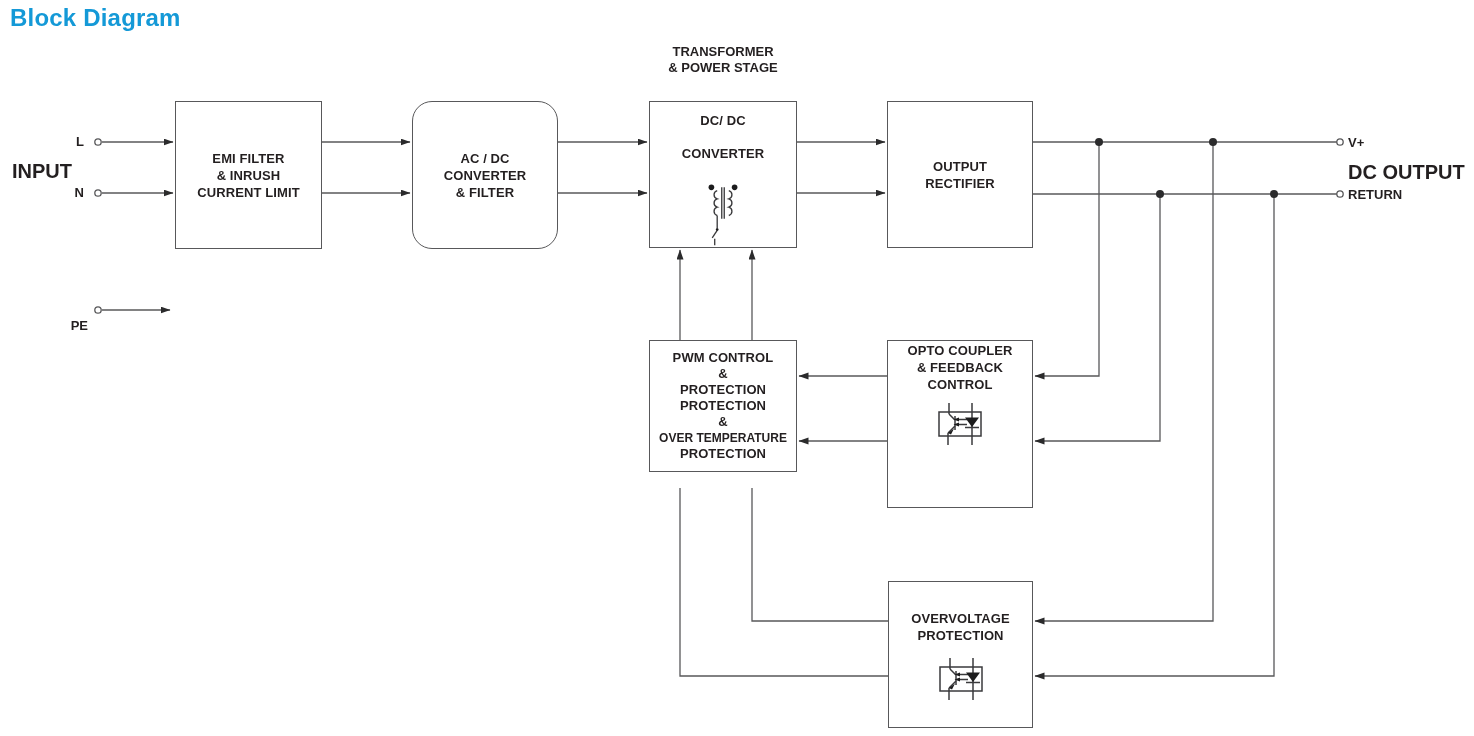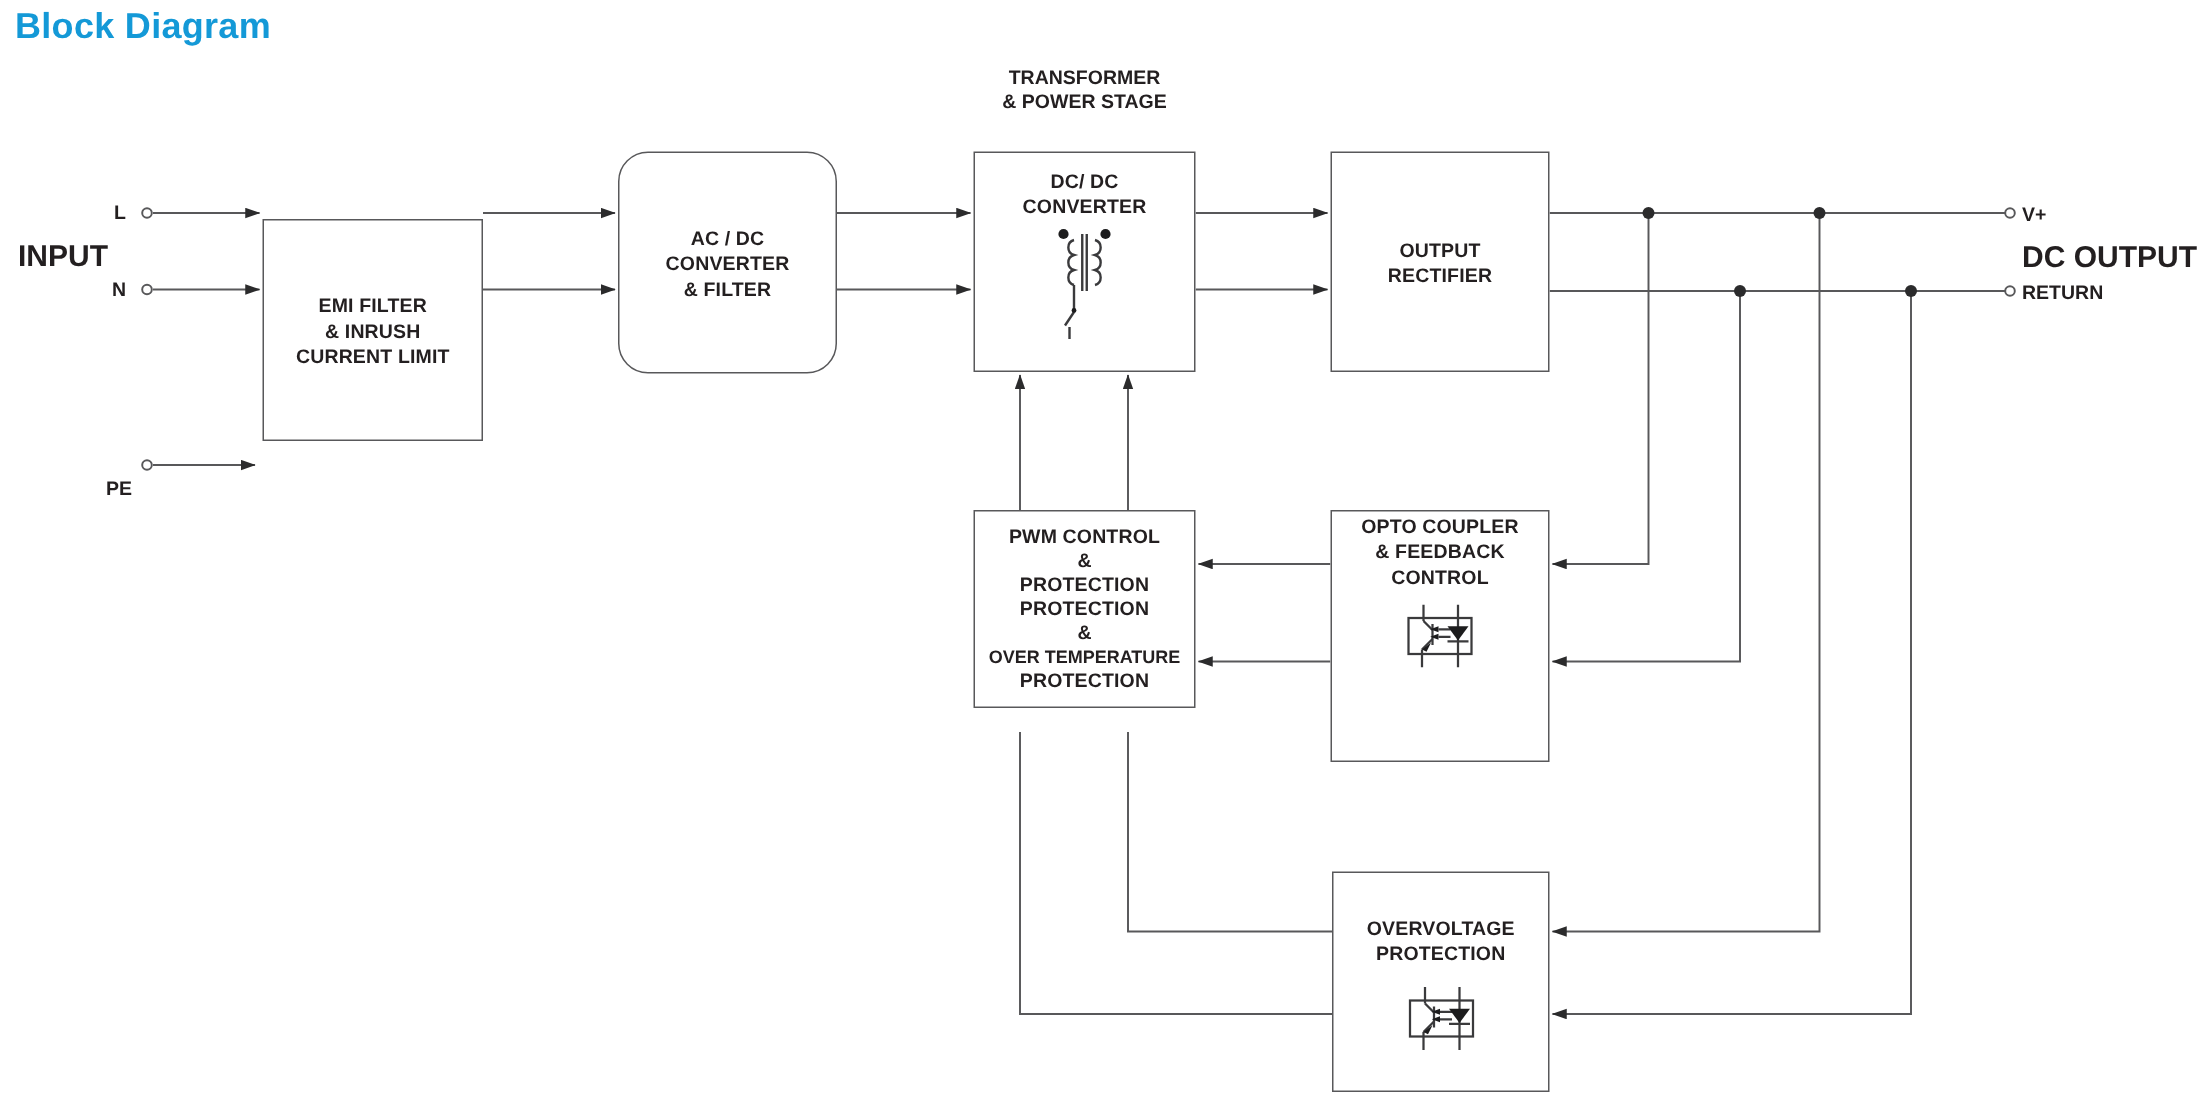--- a/index.html
+++ b/index.html
@@ -121,33 +121,33 @@
 
   <div class="lbl big" style="left:12px;top:160px;">INPUT</div>
   <div class="lbl med right-anchor" style="left:84px;top:134px;">L</div>
   <div class="lbl med right-anchor" style="left:84px;top:185px;">N</div>
   <div class="lbl med right-anchor" style="left:88px;top:318px;">PE</div>
 
   <div class="lbl med" style="left:1348px;top:135px;">V+</div>
   <div class="lbl big" style="left:1348px;top:161px;">DC OUTPUT</div>
   <div class="lbl med" style="left:1348px;top:187px;">RETURN</div>
 
-  <div class="block" style="left:175px;top:101px;width:147px;height:148px;margin-top:45px;">
+  <div class="block" style="left:175px;top:101px;width:147px;height:148px;">
     <span>EMI FILTER</span>
     <span>&amp; INRUSH</span>
     <span>CURRENT LIMIT</span>
   </div>
 
   <div class="block" style="left:412px;top:101px;width:146px;height:148px;border-radius:20px;">
     <span>AC / DC</span>
     <span>CONVERTER</span>
     <span>&amp; FILTER</span>
   </div>
 
-  <div class="block top-align" style="left:649px;top:101px;width:148px;height:147px;padding-top:10px;">
+  <div class="block top-align" style="left:649px;top:101px;width:148px;height:147px;padding-top:10px;gap:16px;">
     <span>DC/ DC</span>
     <span>CONVERTER</span>
     <svg class="sym" width="46" height="76" viewBox="0 0 46 76">
       <g stroke="#3a3a3c" stroke-width="1.6" fill="none">
         <path d="M16,8 A5.2,5.2 0 0 0 16,18 A5.2,5.2 0 0 0 16,28 A5.2,5.2 0 0 0 16,38"></path>
         <path d="M30,8 A5.2,5.2 0 0 1 30,18 A5.2,5.2 0 0 1 30,28 A5.2,5.2 0 0 1 30,38"></path>
         <line x1="21.5" y1="4" x2="21.5" y2="42"></line>
         <line x1="24.5" y1="4" x2="24.5" y2="42"></line>
         <line x1="16" y1="38" x2="16" y2="54"></line>
         <line x1="16" y1="56" x2="10" y2="65"></line>

